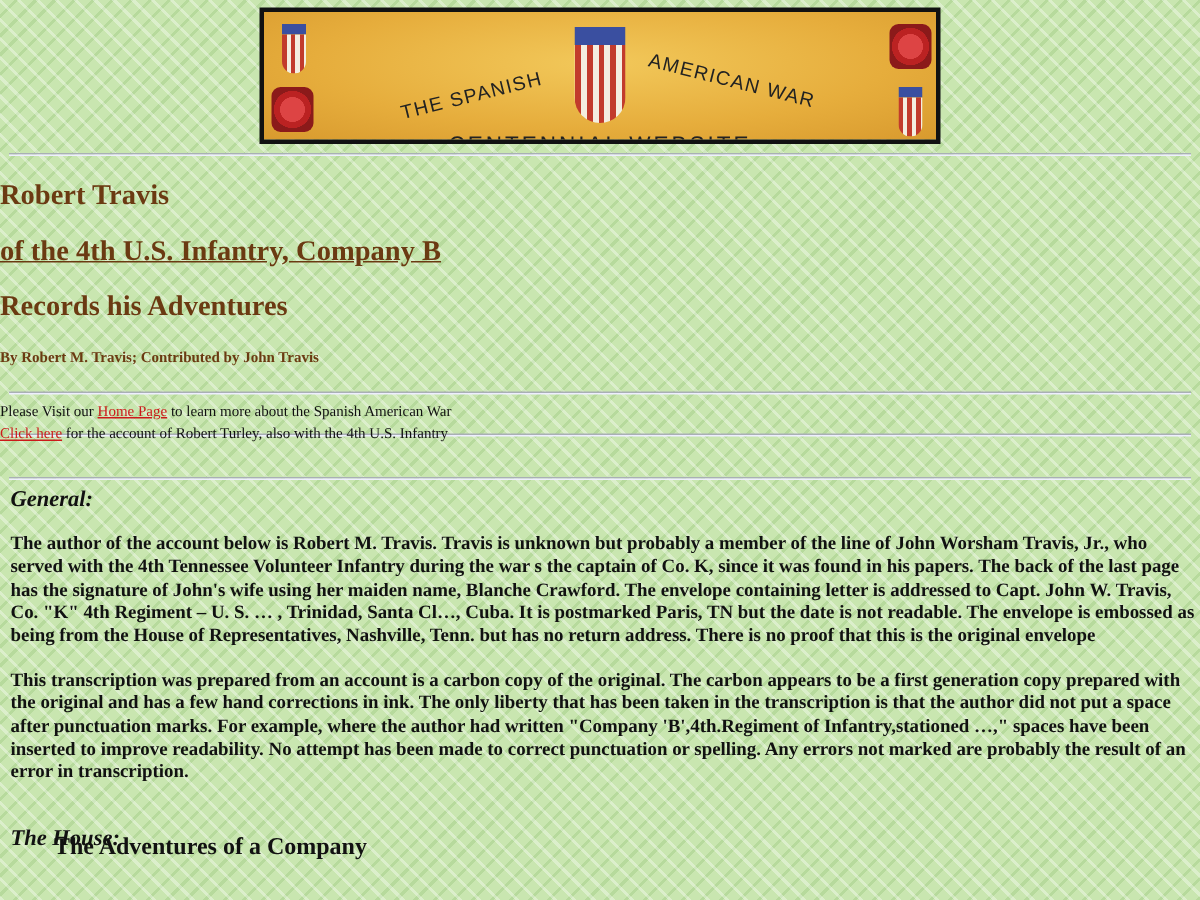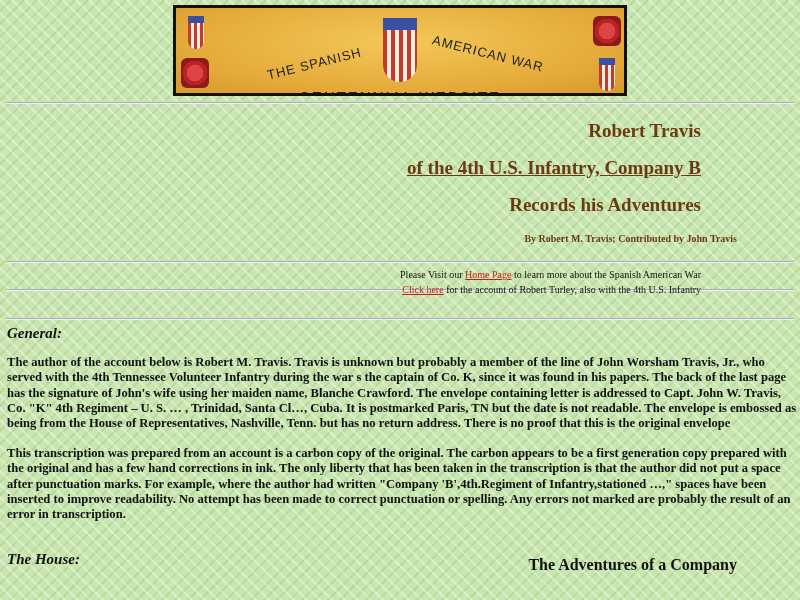--- a/index.html
+++ b/index.html
@@ -25,23 +25,23 @@
     background: radial-gradient(circle, #d44 0 40%, #b22 41% 60%, #8b1a1a 61%); }
   .ribbon-text { position: absolute; font-family: "Liberation Sans", sans-serif; font-size: 13px; color: #222; letter-spacing: 1px; }
   .center-shield { position: absolute; left: 207px; top: 10px; width: 34px; height: 52px;
     border-radius: 0 0 17px 17px;
     background: repeating-linear-gradient(90deg, #c23b2c 0 4px, #f4eee0 4px 8px);
     border-top: 12px solid #3a4fa0; }
   .centennial { position: absolute; left: 0; right: 0; top: 80px; text-align: center;
     font-family: "Liberation Sans", sans-serif; font-size: 15px; letter-spacing: 2px; color: #222; }
 
   hr.rule { position: absolute; left: 6px; width: 788px; margin: 0; border: 0; border-top: 1px solid #a9b0b4; border-bottom: 1px solid #eef; }
-  .center { position: absolute; left: 0; width: 701px; text-align: right; }
+  .center { position: absolute; left: 0; width: 701px; text-align: left; }
   .title { color: #6b3a12; font-weight: bold; font-size: 19px; }
-  .byline { color: #6b3a12; font-weight: bold; font-size: 10px; padding-left: 36px; }
+  .byline { color: #6b3a12; font-weight: bold; font-size: 10px; }
   .small { font-weight: normal; font-size: 10px; color: #111; }
   a.link { color: #cc1a1a; text-decoration: underline; }
   .h { position: absolute; left: 7px; font-weight: bold; font-size: 15px; font-style: italic; }
   .para { position: absolute; left: 7px; width: 790px; font-weight: bold; font-size: 12.6px; line-height: 15.3px; margin: 0; }
 </style>
 </head>
 <body>
 
 <div class="banner-wrap">
   <div class="banner">

